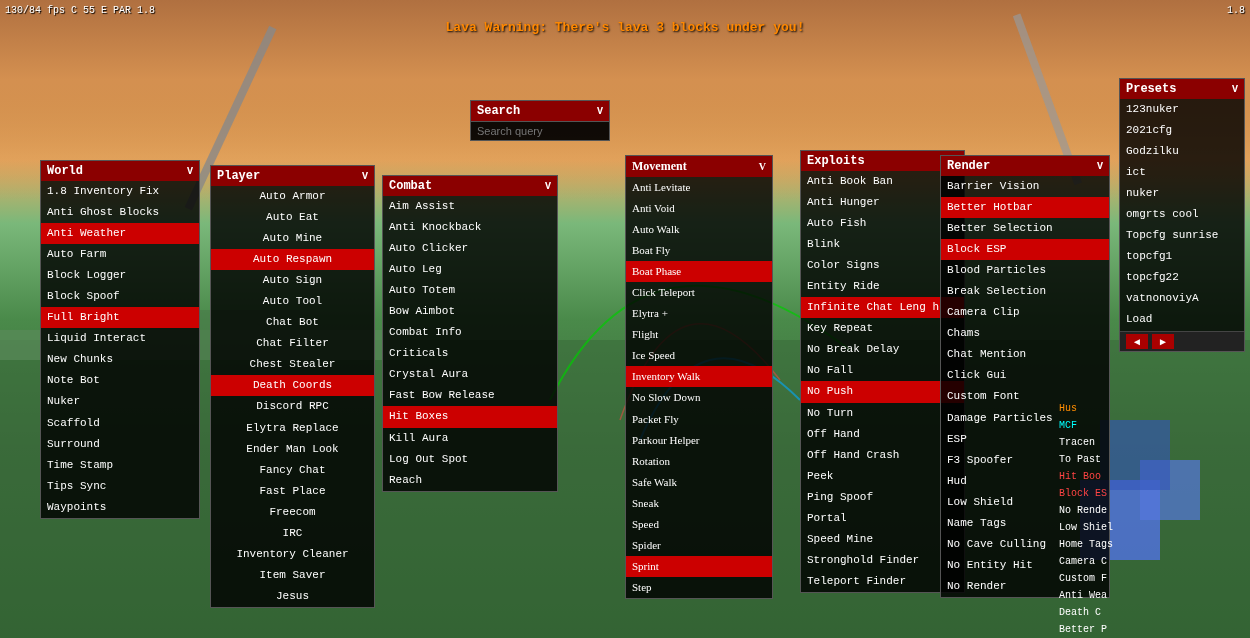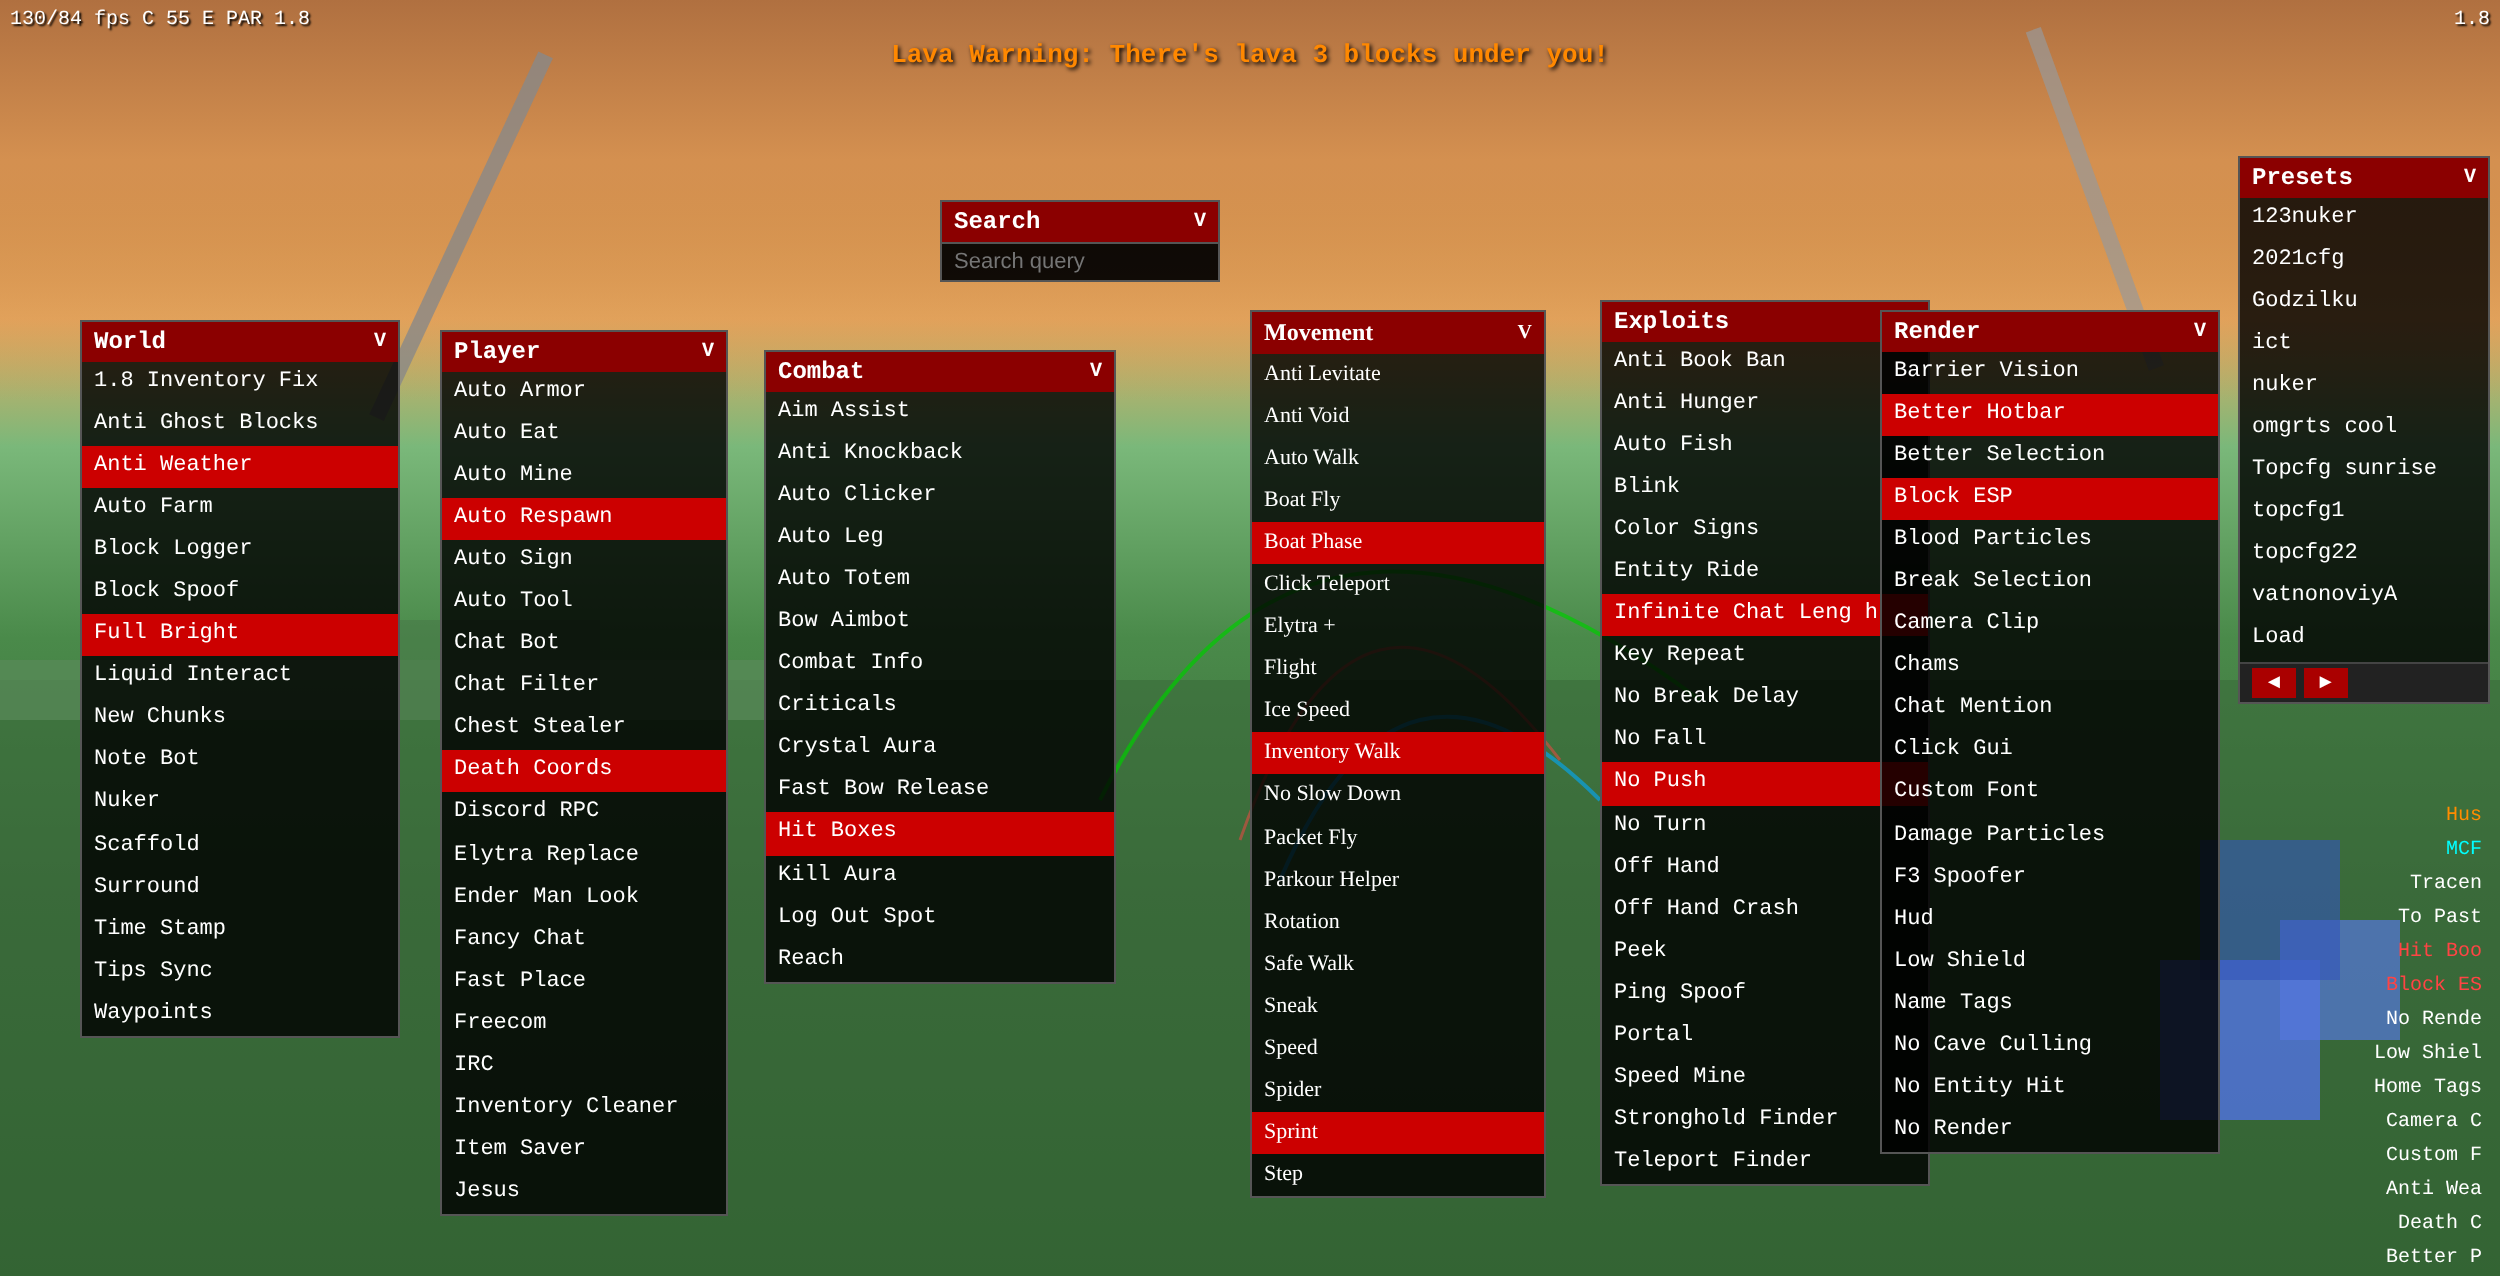--- a/index.html
+++ b/index.html
@@ -122,22 +122,23 @@
     
     #world-panel {
       top: 160px;
       left: 40px;
       width: 160px;
     }
 
     
     #player-panel {
       top: 165px;
-      left: 220px;
-      width: 144px;
+      left: 210px;
+      width: 165px;
+      text-align: center;
     }
 
     
     #combat-panel {
       top: 175px;
       left: 382px;
       width: 176px;
     }
 
     
@@ -164,26 +165,26 @@
 
     
     #presets-panel {
       top: 78px;
       right: 5px;
       width: 126px;
     }
 
     .right-chat {
       position: absolute;
-      right: 5px;
+      right: 15px;
       bottom: 0;
       width: 180px;
       font-size: 10px;
       line-height: 1.5;
-      text-align: right;
+      text-align: left;
     }
 
     .rc-item { color: #fff; padding: 1px 4px; }
 
     
     .overlay-svg {
       position: absolute;
       inset: 0;
       pointer-events: none;
     }
@@ -373,20 +374,21 @@
       <div class="panel-item">Better Selection</div>
       <div class="panel-item active-red">Block ESP</div>
       <div class="panel-item">Blood Particles</div>
       <div class="panel-item">Break Selection</div>
       <div class="panel-item">Camera Clip</div>
       <div class="panel-item">Chams</div>
       <div class="panel-item">Chat Mention</div>
       <div class="panel-item">Click Gui</div>
       <div class="panel-item">Custom Font</div>
       <div class="panel-item">Damage Particles</div>
+      <div class="panel-item">ESP</div>
       <div class="panel-item">F3 Spoofer</div>
       <div class="panel-item">Hud</div>
       <div class="panel-item">Low Shield</div>
       <div class="panel-item">Name Tags</div>
       <div class="panel-item">No Cave Culling</div>
       <div class="panel-item">No Entity Hit</div>
       <div class="panel-item">No Render</div>
     </div>
 </div>
 

